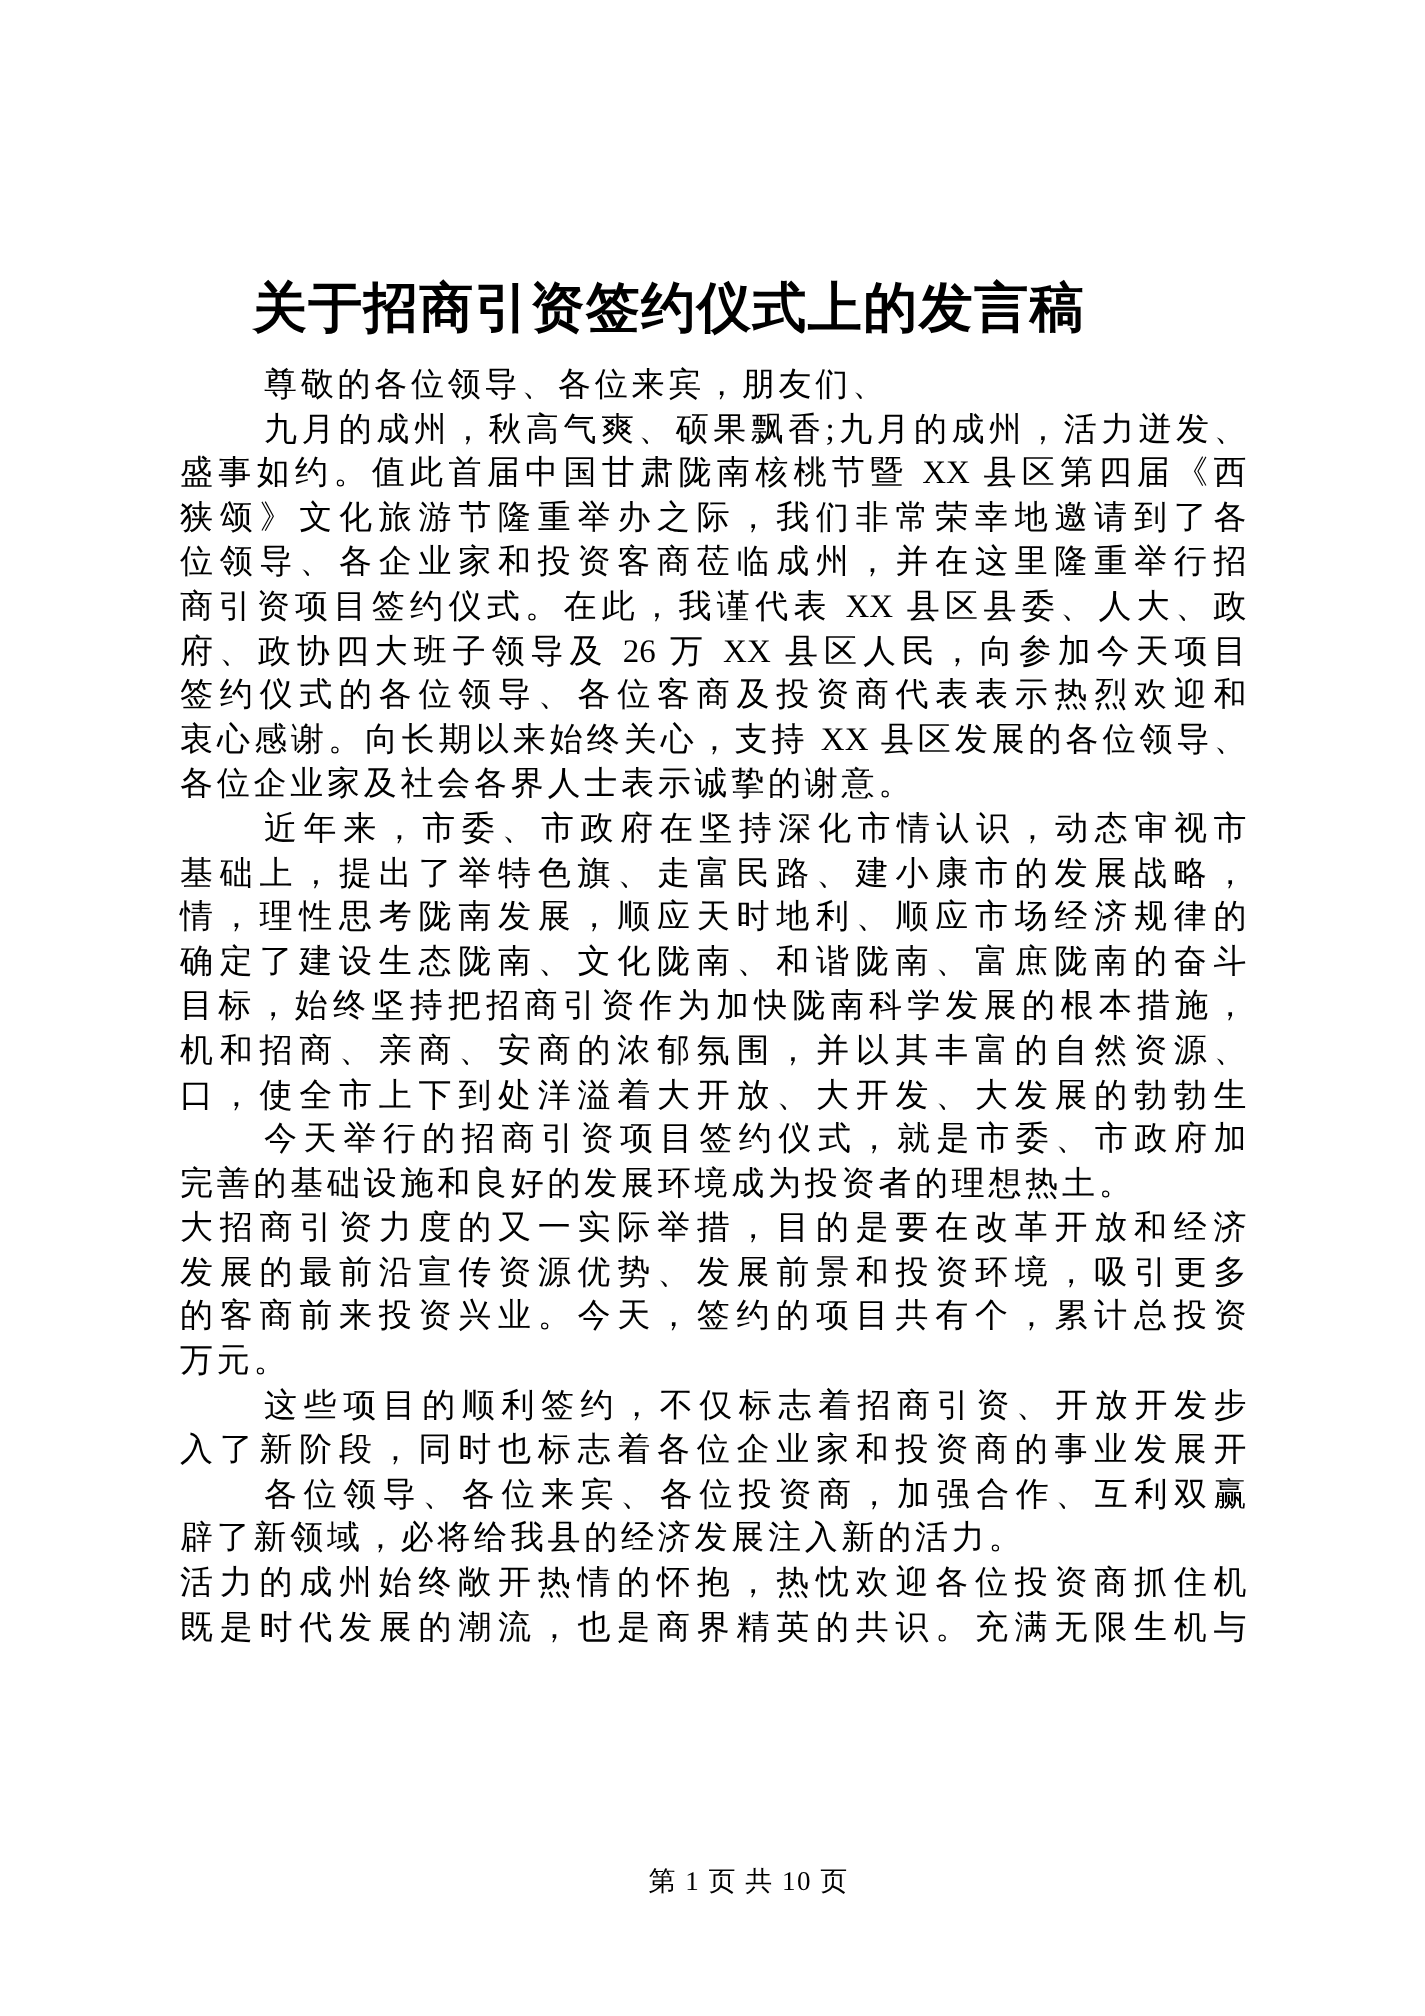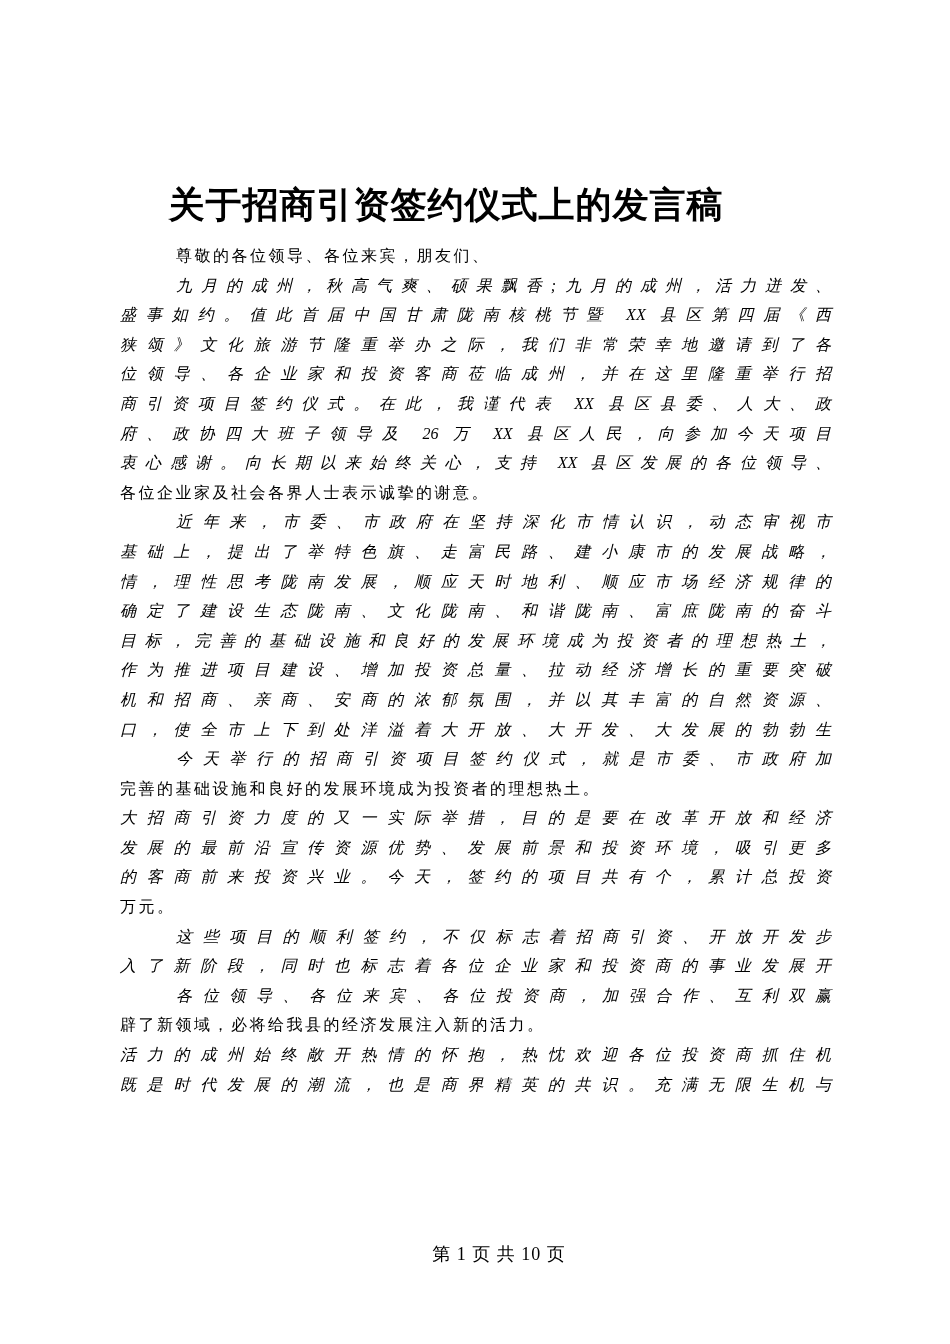--- a/index.html
+++ b/index.html
@@ -27,36 +27,35 @@
     font-weight: 700;
     letter-spacing: 1px;
     line-height: 1.25;
     color: #000000;
   }
   .doc-body {
     position: absolute;
     top: 241px;
     left: 120px;
     width: 711px;
-    font-size: 16px;
+    font-size: 22px;
     color: #000000;
   }
   .line {
     height: 29.6px;
     line-height: 29.6px;
     letter-spacing: 2.5px;
     white-space: nowrap;
     text-align: left;
   }
   .line.fill {
     letter-spacing: 0;
     white-space: normal;
     text-align: justify;
     text-align-last: justify;
-    font-style: italic;
   }
   .line.indent {
     text-indent: 56px;
   }
   .doc-footer {
     position: absolute;
     top: 1242px;
     left: 0;
     width: 950px;
     text-align: center;
@@ -74,28 +73,28 @@
   <h1 class="doc-title">关于招商引资签约仪式上的发言稿</h1>
 
   <div class="doc-body">
       <div class="line indent">尊敬的各位领导、各位来宾，朋友们、</div>
       <div class="line indent fill">九月的成州，秋高气爽、硕果飘香;九月的成州，活力迸发、</div>
       <div class="line fill">盛事如约。值此首届中国甘肃陇南核桃节暨 XX 县区第四届《西</div>
       <div class="line fill">狭颂》文化旅游节隆重举办之际，我们非常荣幸地邀请到了各</div>
       <div class="line fill">位领导、各企业家和投资客商莅临成州，并在这里隆重举行招</div>
       <div class="line fill">商引资项目签约仪式。在此，我谨代表 XX 县区县委、人大、政</div>
       <div class="line fill">府、政协四大班子领导及 26 万 XX 县区人民，向参加今天项目</div>
+      <div class="line fill">签约仪式的各位领导、各位客商及投资商代表表示热烈欢迎和</div>
       <div class="line fill">衷心感谢。向长期以来始终关心，支持 XX 县区发展的各位领导、</div>
       <div class="line">各位企业家及社会各界人士表示诚挚的谢意。</div>
       <div class="line indent fill">近年来，市委、市政府在坚持深化市情认识，动态审视市</div>
       <div class="line fill">基础上，提出了举特色旗、走富民路、建小康市的发展战略，</div>
       <div class="line fill">情，理性思考陇南发展，顺应天时地利、顺应市场经济规律的</div>
       <div class="line fill">确定了建设生态陇南、文化陇南、和谐陇南、富庶陇南的奋斗</div>
-      <div class="line fill">目标，完善的基础设施和良好的发展环境成为投资者的理想热土，</div>
-      <div class="line fill">作为推进项目建设、增加投资总量、拉动经济增长的重要突破</div>
+      <div class="line fill">目标，始终坚持把招商引资作为加快陇南科学发展的根本措施，</div>
       <div class="line fill">机和招商、亲商、安商的浓郁氛围，并以其丰富的自然资源、</div>
       <div class="line fill">口，使全市上下到处洋溢着大开放、大开发、大发展的勃勃生</div>
       <div class="line indent fill">今天举行的招商引资项目签约仪式，就是市委、市政府加</div>
       <div class="line">完善的基础设施和良好的发展环境成为投资者的理想热土。</div>
       <div class="line fill">大招商引资力度的又一实际举措，目的是要在改革开放和经济</div>
       <div class="line fill">发展的最前沿宣传资源优势、发展前景和投资环境，吸引更多</div>
       <div class="line fill">的客商前来投资兴业。今天，签约的项目共有个，累计总投资</div>
       <div class="line">万元。</div>
       <div class="line indent fill">这些项目的顺利签约，不仅标志着招商引资、开放开发步</div>
       <div class="line fill">入了新阶段，同时也标志着各位企业家和投资商的事业发展开</div>

